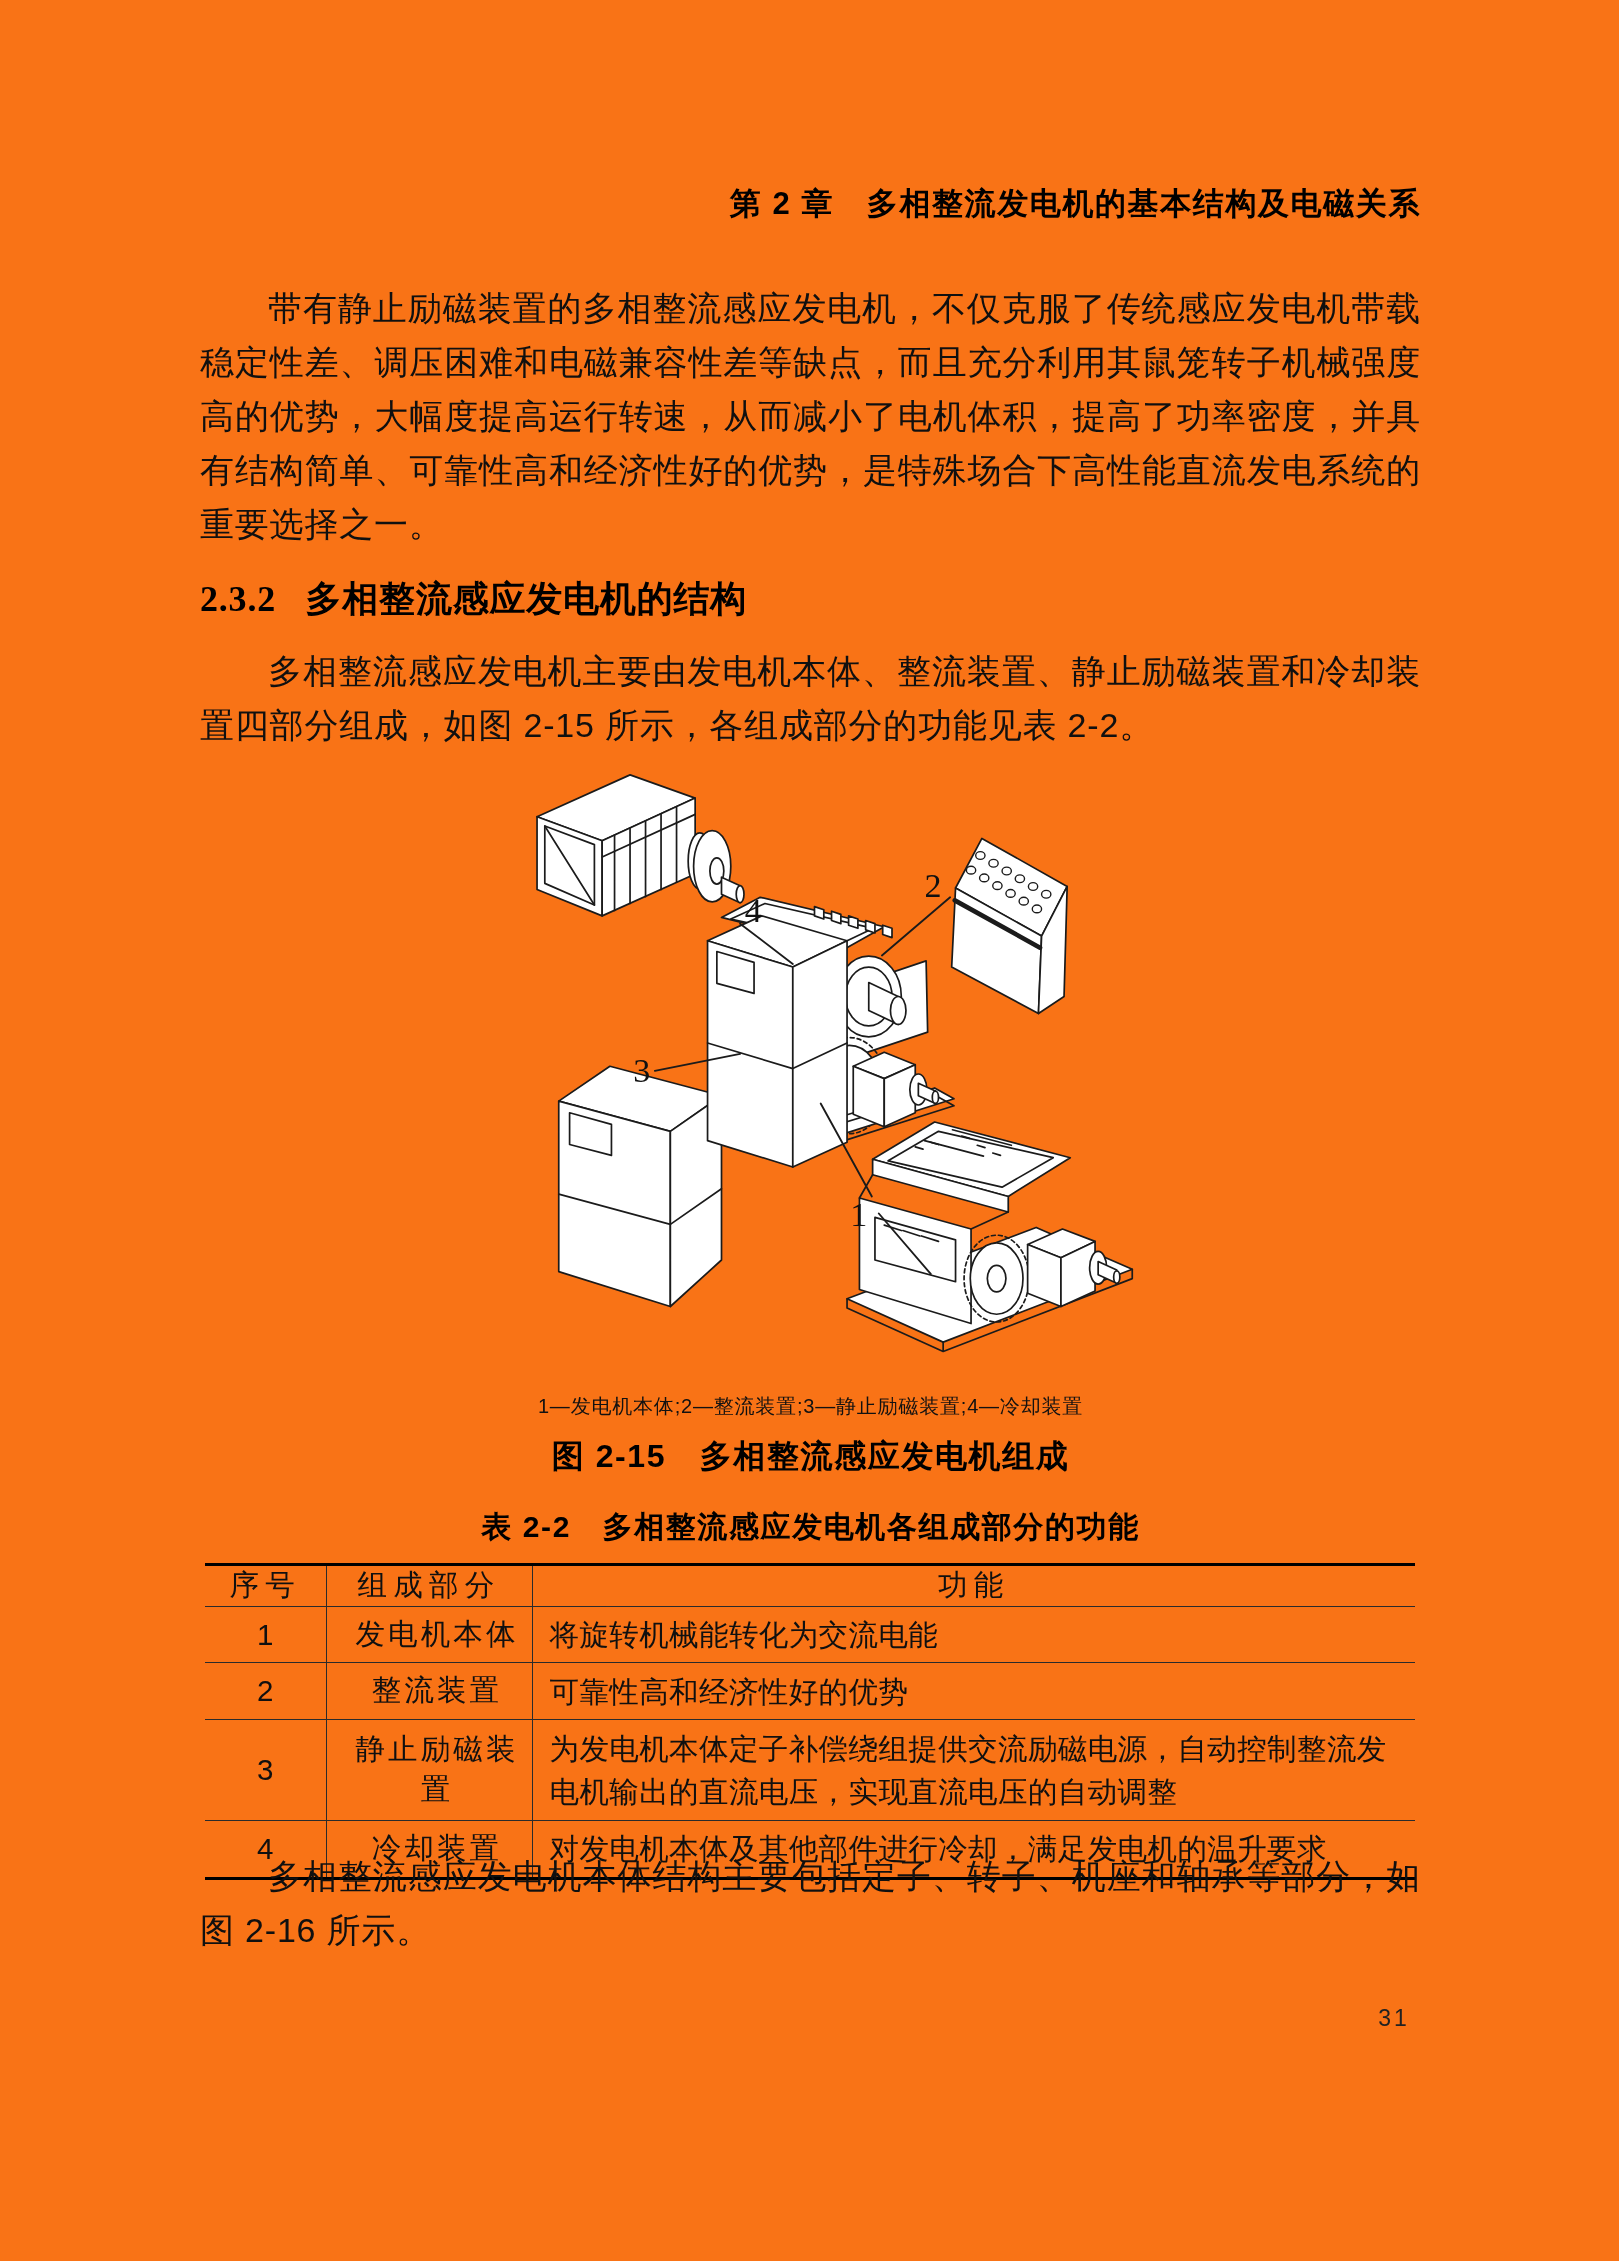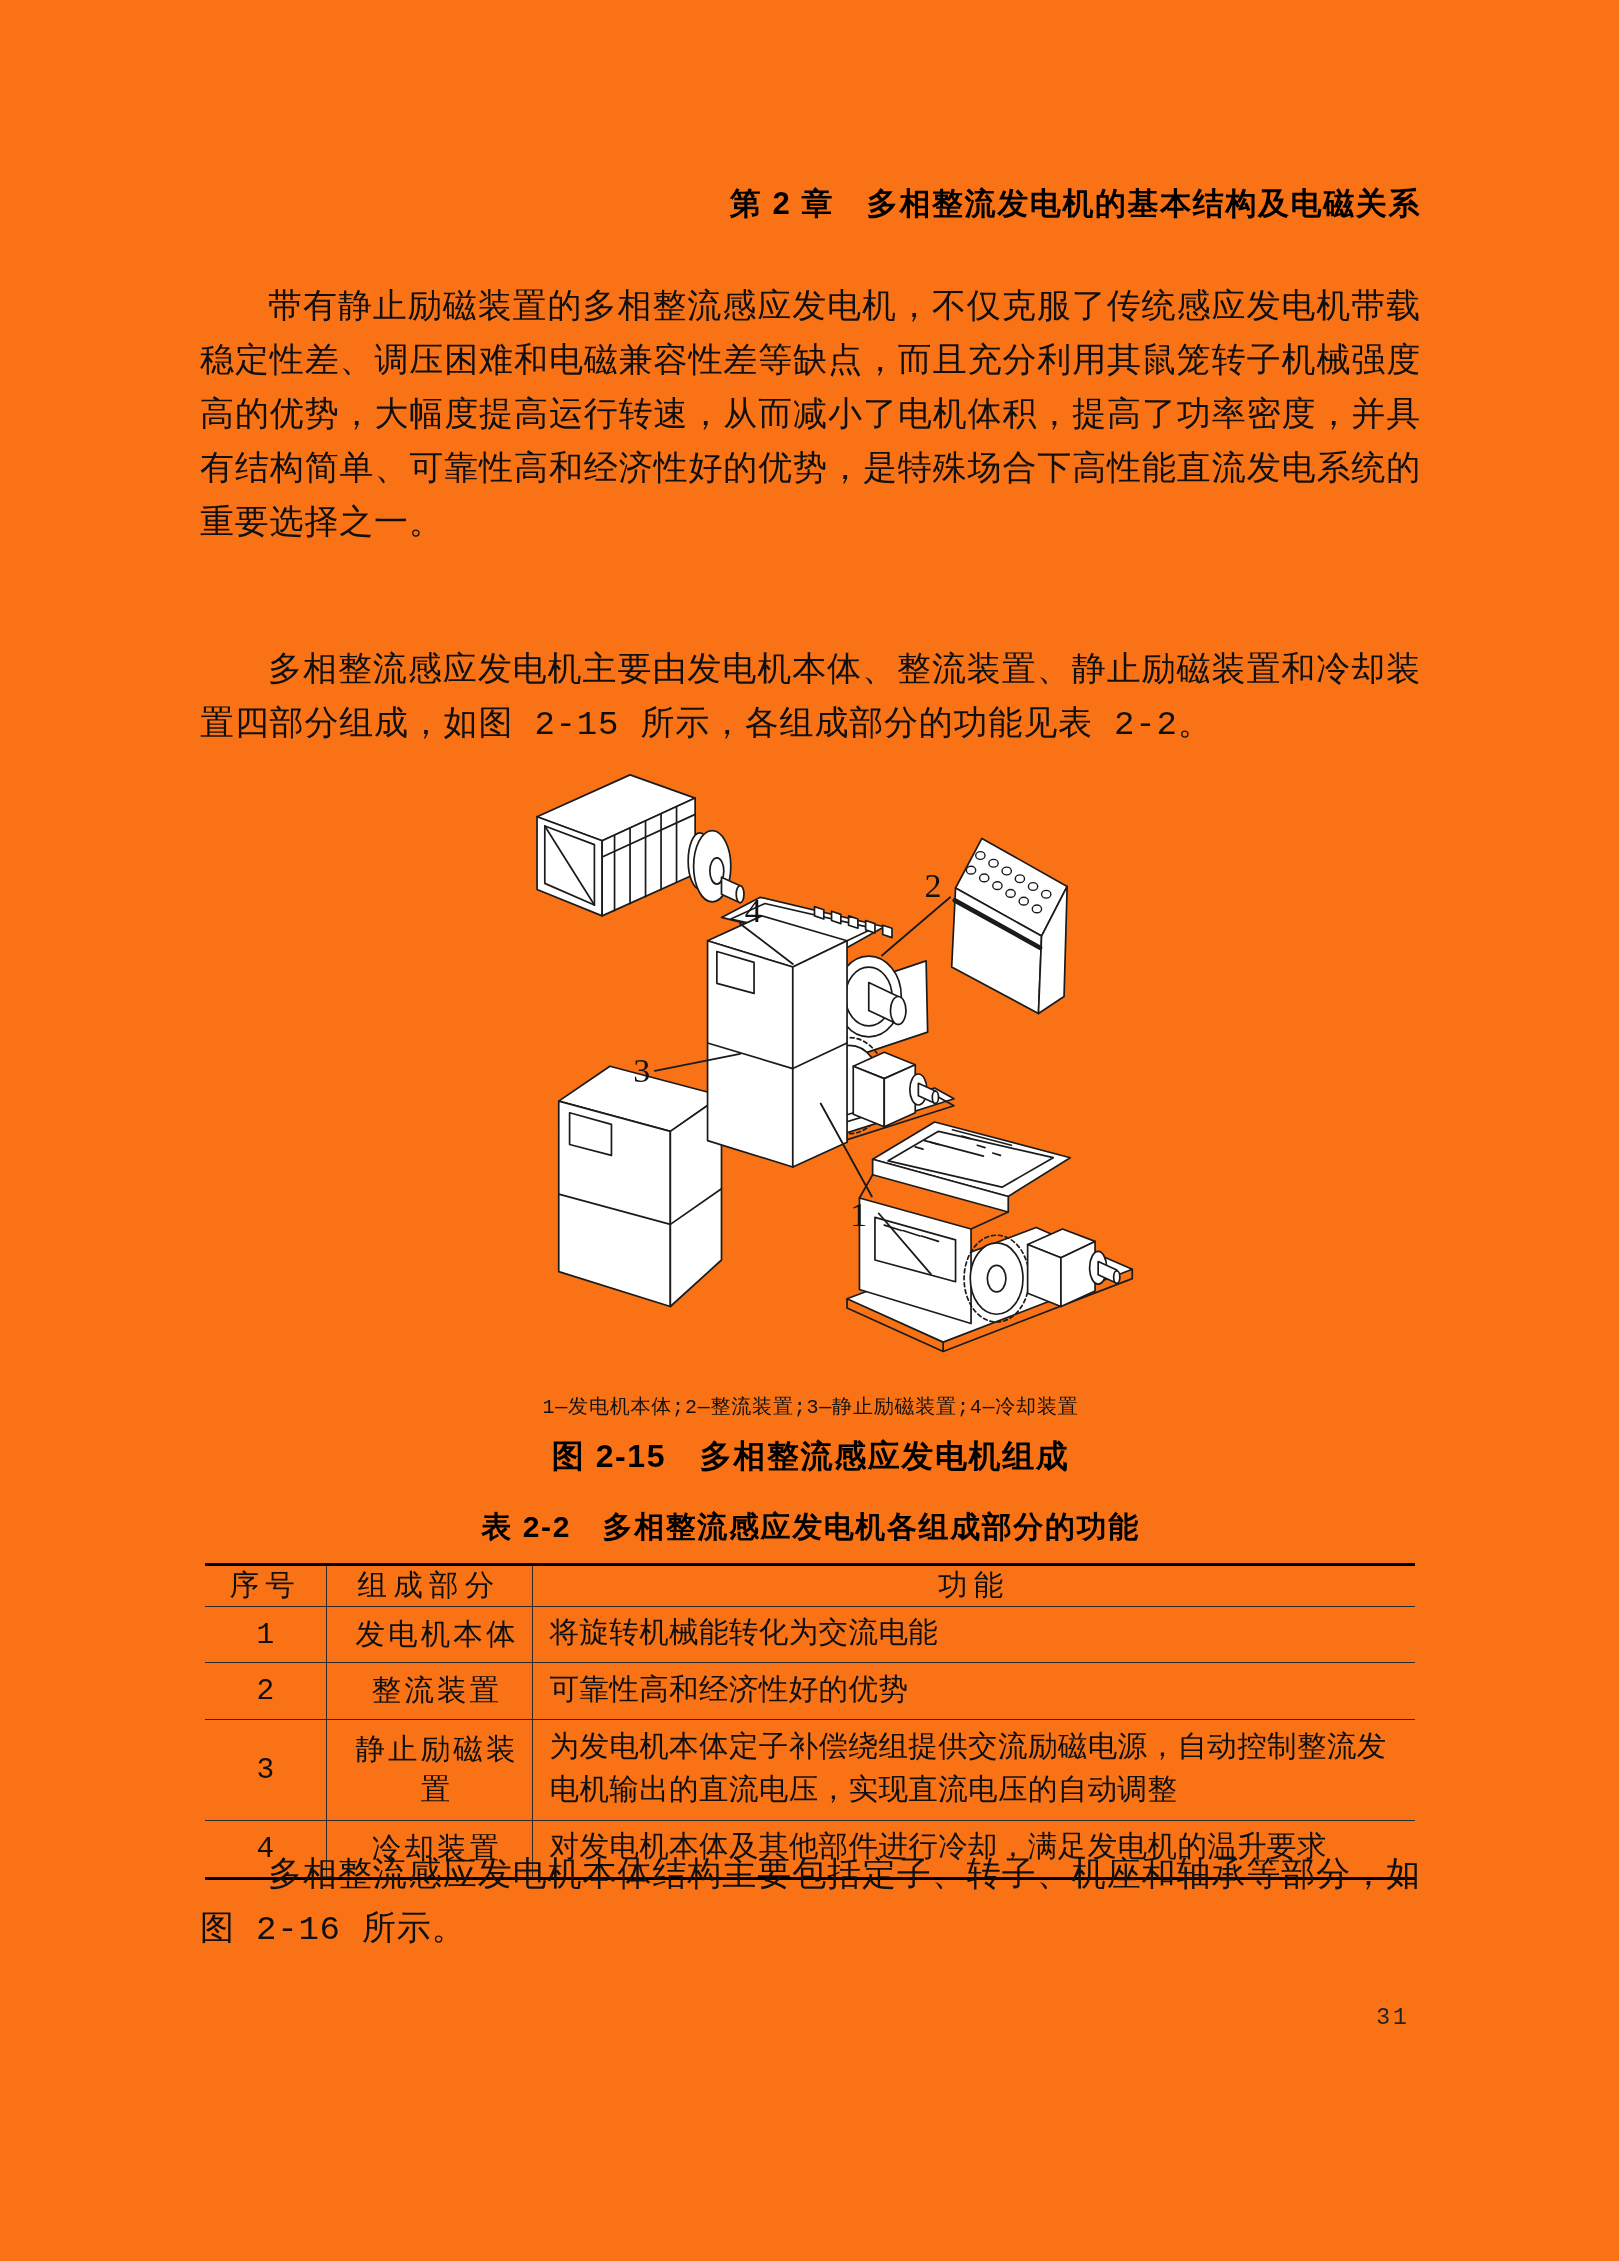--- a/index.html
+++ b/index.html
@@ -6,21 +6,21 @@
   .page {
     position:relative;
     width:1620px; height:2261px;
     margin:0 auto;
     background:#f97316;
     color:#111;
     font-family:"Liberation Serif","DejaVu Serif",serif;
     overflow:hidden;
   }
   .abs { position:absolute; }
-  .song { font-family:Liberation Mono, monospace; }
+  .song { font-family:Liberation Sans, sans-serif; }
   .hei  { font-family:"Liberation Sans","DejaVu Sans",sans-serif; font-weight:bold; }
 
   .running-head {
     left:200px; top:183px; width:1221px;
     text-align:right;
     font-size:31px; letter-spacing:1.6px;
     color:#000;
   }
   .para {
     left:200px; width:1221px;
@@ -87,20 +87,23 @@
 </style>
 </head>
 <body>
 
 <div class="page">
 
   <div class="abs running-head hei">第 2 章　多相整流发电机的基本结构及电磁关系</div>
 
   <div class="abs para p1 song">带有静止励磁装置的多相整流感应发电机，不仅克服了传统感应发电机带载稳定性差、调压困难和电磁兼容性差等缺点，而且充分利用其鼠笼转子机械强度高的优势，大幅度提高运行转速，从而减小了电机体积，提高了功率密度，并具有结构简单、可靠性高和经济性好的优势，是特殊场合下高性能直流发电系统的重要选择之一。</div>
 
+  <div class="abs section-heading hei">
+    <span class="sec-no">2.3.2</span><span>多相整流感应发电机的结构</span>
+  </div>
 
   <div class="abs para p2 song">多相整流感应发电机主要由发电机本体、整流装置、静止励磁装置和冷却装置四部分组成，如图 2-15 所示，各组成部分的功能见表 2-2。</div>
 
   <div class="abs figure-wrap">
     <svg width="698" height="620" viewBox="0 0 900 800" xmlns="http://www.w3.org/2000/svg">
       <g stroke="#1b1b1b" stroke-width="2.2" fill="none" stroke-linejoin="round" stroke-linecap="round">
 
         <g>
           <path fill="#fff" d="M112,68 L232,14 L316,44 L196,99 Z"></path>
           <path fill="#fff" d="M112,68 L196,99 L196,196 L112,162 Z"></path>

